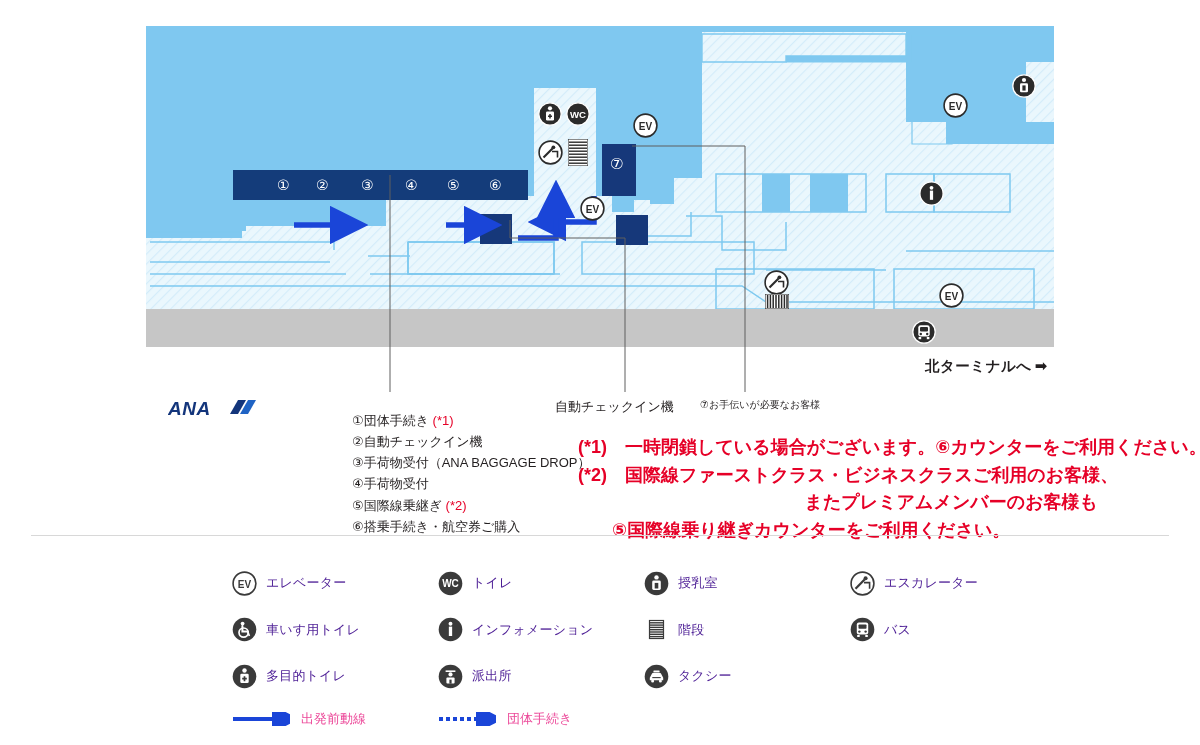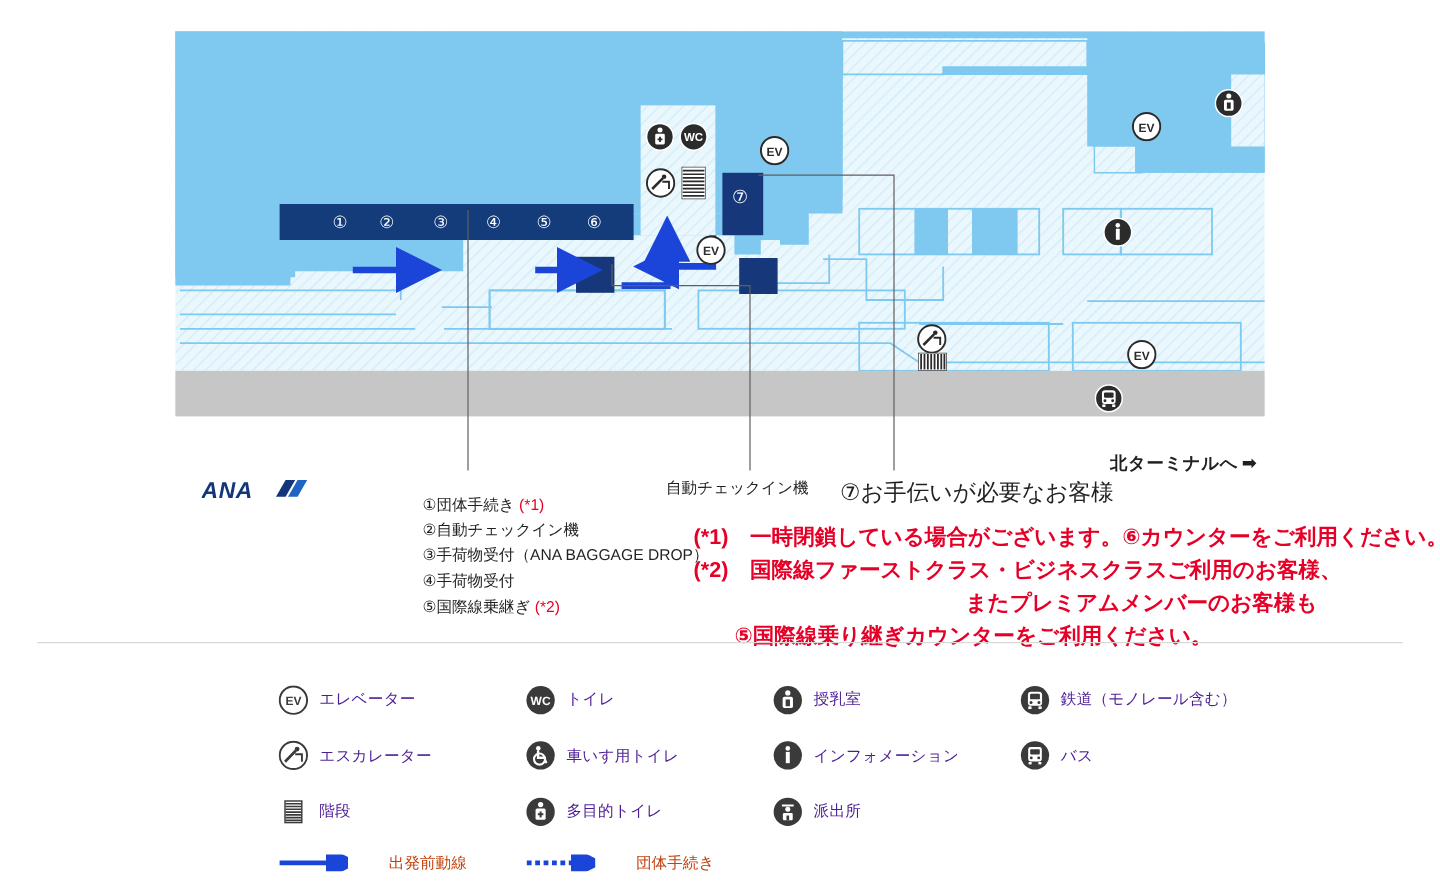--- a/index.html
+++ b/index.html
@@ -18,36 +18,36 @@
   .map-svg{display:block;}
 
   
   #leader-layer{position:absolute;left:0;top:0;width:1200px;height:745px;pointer-events:none;}
 
   
   #ana-logo{position:absolute;left:168px;top:396px;width:108px;height:26px;}
 
   
   #north-terminal{
-    position:absolute;left:925px;top:377px;
+    position:absolute;left:925px;top:357px;
     font-size:14.5px;font-weight:bold;letter-spacing:.5px;
     white-space:nowrap;color:#231f20;
   }
   #north-terminal .arw{display:inline-block;margin-left:3px;font-size:15px;}
 
   
   #counter-list{position:absolute;left:312px;top:398px;width:300px;}
   #counter-list li{
     list-style:none;margin:0 0 7.5px 0;padding:0;
     font-size:13px;line-height:1.05;white-space:nowrap;color:#231f20;
   }
   .ast{color:#e60027;}
 
   #label-auto{position:absolute;left:555px;top:398px;font-size:13px;white-space:nowrap;}
-  #label-assist{position:absolute;left:700px;top:398px;font-size:19px;white-space:nowrap;}
+  #label-assist{position:absolute;left:700px;top:398px;font-size:10px;white-space:nowrap;}
 
   
   #notes{position:absolute;left:578px;top:437px;width:520px;}
   #notes p{
     margin:0 0 7px 0;font-size:18px;font-weight:bold;color:#e60027;
     white-space:nowrap;line-height:1.15;
   }
   #notes p.indent{padding-left:22px;text-align:right;}
   #notes p.indent2{padding-left:34px;}
 
@@ -62,21 +62,21 @@
     grid-auto-rows:46.5px;
     align-items:center;
   }
   .legend-item{display:flex;align-items:center;gap:9px;}
   .legend-item .lbl{font-size:13px;color:#4c1d95;white-space:nowrap;letter-spacing:.2px;}
   .ic{width:25px;height:25px;flex:0 0 25px;display:block;}
 
   #legend-flow{display:flex;margin-top:10px;}
   #legend-flow .flow-item{display:flex;align-items:center;gap:11px;}
   #legend-flow .flow-item:first-child{width:206px;}
-  #legend-flow .lbl{font-size:13px;color:#c2410c;white-space:nowrap;margin-left:23px;}
+  #legend-flow .lbl{font-size:13px;color:#ec4899;white-space:nowrap;}
   .flow-swatch{width:58px;height:14px;display:block;}
 </style>
 </head>
 <body>
 
 <div class="page">
 
   <div id="map-area">
     <svg class="map-svg" width="908" height="322" viewBox="0 0 908 322" xmlns="http://www.w3.org/2000/svg">
       <defs>
@@ -314,20 +314,23 @@
     </li>
     <li>
       <span>③</span><span>手荷物受付（ANA BAGGAGE DROP）</span>
     </li>
     <li>
       <span>④</span><span>手荷物受付</span>
     </li>
     <li>
       <span>⑤</span><span>国際線乗継ぎ</span> <span class="ast">(*2)</span>
     </li>
+    <li>
+      <span>⑥</span><span>搭乗手続き・航空券ご購入</span>
+    </li>
   </ul>
 
   <div id="label-auto">自動チェックイン機</div>
   <div id="label-assist">⑦お手伝いが必要なお客様</div>
 
   <div id="notes">
     <p>(*1)　一時閉鎖している場合がございます。⑥カウンターをご利用ください。</p>
     <p>(*2)　国際線ファーストクラス・ビジネスクラスご利用のお客様、</p>
     <p class="indent">またプレミアムメンバーのお客様も</p>
     <p class="indent2">⑤国際線乗り継ぎカウンターをご利用ください。</p>
@@ -354,32 +357,20 @@
       </div>
       <div class="legend-item">
         <svg class="ic" viewBox="0 0 25 25">
           <circle cx="12.5" cy="12.5" r="11.8" fill="#3a3a3a"></circle>
           <circle cx="12.5" cy="6.4" r="2.2" fill="#fff"></circle>
           <rect x="8.2" y="9.6" width="8.6" height="9.4" rx="1.4" fill="#fff"></rect>
           <rect x="10.7" y="11.9" width="3.6" height="5.6" fill="#3a3a3a"></rect>
         </svg>
         <span class="lbl">授乳室</span>
       </div>
-      <div class="legend-item">
-        <svg class="ic" viewBox="0 0 25 25">
-          <circle cx="12.5" cy="12.5" r="11.8" fill="#3a3a3a"></circle>
-          <rect x="6.6" y="5.4" width="11.8" height="11.8" rx="2.6" fill="#fff"></rect>
-          <rect x="8.4" y="7.2" width="8.2" height="4.6" rx="1" fill="#3a3a3a"></rect>
-          <circle cx="9.2" cy="14.4" r="1.25" fill="#3a3a3a"></circle>
-            <circle cx="15.8" cy="14.4" r="1.25" fill="#3a3a3a"></circle>
-          <rect x="6.9" y="17.6" width="2.7" height="2.3" fill="#fff"></rect>
-            <rect x="15.4" y="17.6" width="2.7" height="2.3" fill="#fff"></rect>
-        </svg>
-        <span class="lbl">鉄道（モノレール含む）</span>
-      </div>
 
       <div class="legend-item">
         <svg class="ic" viewBox="0 0 25 25">
           <circle cx="12.5" cy="12.5" r="11.4" fill="#fff" stroke="#3a3a3a" stroke-width="1.6"></circle>
           <path d="M5.5,17.8 L14.6,8.4" stroke="#3a3a3a" stroke-width="2.2" fill="none"></path>
           <circle cx="15.6" cy="7.2" r="2" fill="#3a3a3a"></circle>
           <path d="M14,11.6 L19.6,11.6 L19.6,17.8" stroke="#3a3a3a" stroke-width="1.6" fill="none"></path>
         </svg>
         <span class="lbl">エスカレーター</span>
       </div>
@@ -394,66 +385,77 @@
         <span class="lbl">車いす用トイレ</span>
       </div>
       <div class="legend-item">
         <svg class="ic" viewBox="0 0 25 25">
           <circle cx="12.5" cy="12.5" r="11.8" fill="#3a3a3a"></circle>
           <circle cx="12.5" cy="6.7" r="1.95" fill="#fff"></circle>
           <rect x="10.85" y="9.6" width="3.3" height="9.4" fill="#fff"></rect>
         </svg>
         <span class="lbl">インフォメーション</span>
       </div>
-      <div class="legend-item">
-        <svg class="ic" viewBox="0 0 25 25">
-          <circle cx="12.5" cy="12.5" r="11.8" fill="#3a3a3a"></circle>
-          <rect x="6.8" y="5.6" width="11.4" height="12" rx="2" fill="#fff"></rect>
-          <rect x="8.5" y="7.4" width="8" height="4.4" rx="0.8" fill="#3a3a3a"></rect>
-          <circle cx="9.4" cy="14.6" r="1.2" fill="#3a3a3a"></circle>
-            <circle cx="15.6" cy="14.6" r="1.2" fill="#3a3a3a"></circle>
-          <rect x="7.2" y="18" width="2.5" height="2" fill="#fff"></rect>
-            <rect x="15.3" y="18" width="2.5" height="2" fill="#fff"></rect>
-        </svg>
-        <span class="lbl">バス</span>
-      </div>
-
       <div class="legend-item">
         <svg class="ic" viewBox="0 0 25 25">
           <rect x="5.5" y="3.5" width="14" height="18" fill="#fff" stroke="#3a3a3a" stroke-width="1.2"></rect>
           <g stroke="#3a3a3a" stroke-width="1.4">
             <line x1="6" y1="5.8" x2="19" y2="5.8"></line>
               <line x1="6" y1="8.1" x2="19" y2="8.1"></line>
             <line x1="6" y1="10.4" x2="19" y2="10.4"></line>
               <line x1="6" y1="12.7" x2="19" y2="12.7"></line>
             <line x1="6" y1="15" x2="19" y2="15"></line>
               <line x1="6" y1="17.3" x2="19" y2="17.3"></line>
             <line x1="6" y1="19.6" x2="19" y2="19.6"></line>
           </g>
         </svg>
         <span class="lbl">階段</span>
       </div>
+
+      <div class="legend-item">
+        <svg class="ic" viewBox="0 0 25 25">
+          <circle cx="12.5" cy="12.5" r="11.8" fill="#3a3a3a"></circle>
+          <rect x="6.8" y="5.6" width="11.4" height="12" rx="2" fill="#fff"></rect>
+          <rect x="8.5" y="7.4" width="8" height="4.4" rx="0.8" fill="#3a3a3a"></rect>
+          <circle cx="9.4" cy="14.6" r="1.2" fill="#3a3a3a"></circle>
+            <circle cx="15.6" cy="14.6" r="1.2" fill="#3a3a3a"></circle>
+          <rect x="7.2" y="18" width="2.5" height="2" fill="#fff"></rect>
+            <rect x="15.3" y="18" width="2.5" height="2" fill="#fff"></rect>
+        </svg>
+        <span class="lbl">バス</span>
+      </div>
       <div class="legend-item">
         <svg class="ic" viewBox="0 0 25 25">
           <circle cx="12.5" cy="12.5" r="11.8" fill="#3a3a3a"></circle>
           <circle cx="12.5" cy="6.5" r="2.2" fill="#fff"></circle>
           <rect x="8.3" y="9.7" width="8.4" height="9.4" rx="1.3" fill="#fff"></rect>
           <path d="M12.5,12.3 v5 M10.2,14.6 h4.6" stroke="#3a3a3a" stroke-width="1.7"></path>
         </svg>
         <span class="lbl">多目的トイレ</span>
       </div>
       <div class="legend-item">
         <svg class="ic" viewBox="0 0 25 25">
           <circle cx="12.5" cy="12.5" r="11.8" fill="#3a3a3a"></circle>
           <path d="M7.6,6.4 h9.8 v1.6 h-9.8 z" fill="#fff"></path>
           <circle cx="12.5" cy="10.4" r="2.1" fill="#fff"></circle>
           <rect x="8.4" y="13.4" width="8.2" height="6.2" rx="1" fill="#fff"></rect>
           <rect x="11.4" y="15.6" width="2.2" height="4" fill="#3a3a3a"></rect>
         </svg>
         <span class="lbl">派出所</span>
+      </div>
+      <div class="legend-item">
+        <svg class="ic" viewBox="0 0 25 25">
+          <circle cx="12.5" cy="12.5" r="11.8" fill="#3a3a3a"></circle>
+          <path d="M5.8,16.2 v-2.4 l2.1-4 c0.3-0.7 0.9-1 1.6-1 h6 c0.7,0 1.3,0.3 1.6,1 l2.1,4 v2.4 z" fill="#fff"></path>
+          <rect x="9.4" y="6.4" width="6.2" height="1.8" rx="0.6" fill="#fff"></rect>
+          <circle cx="8.6" cy="17" r="1.5" fill="#fff"></circle>
+            <circle cx="16.4" cy="17" r="1.5" fill="#fff"></circle>
+          <path d="M8.3,13.6 h8.4" stroke="#3a3a3a" stroke-width="1.1"></path>
+        </svg>
+        <span class="lbl">タクシー</span>
       </div>
     </div>
 
     <div id="legend-flow">
       <div class="flow-item">
         <svg class="flow-swatch" viewBox="0 0 58 14">
           <defs>
               <marker id="lah" markerWidth="7" markerHeight="7" refX="1.6" refY="3.5" orient="auto">
                 <path d="M0,0 L7,3.5 L0,7 z" fill="#1a45d8"></path>
               </marker>

